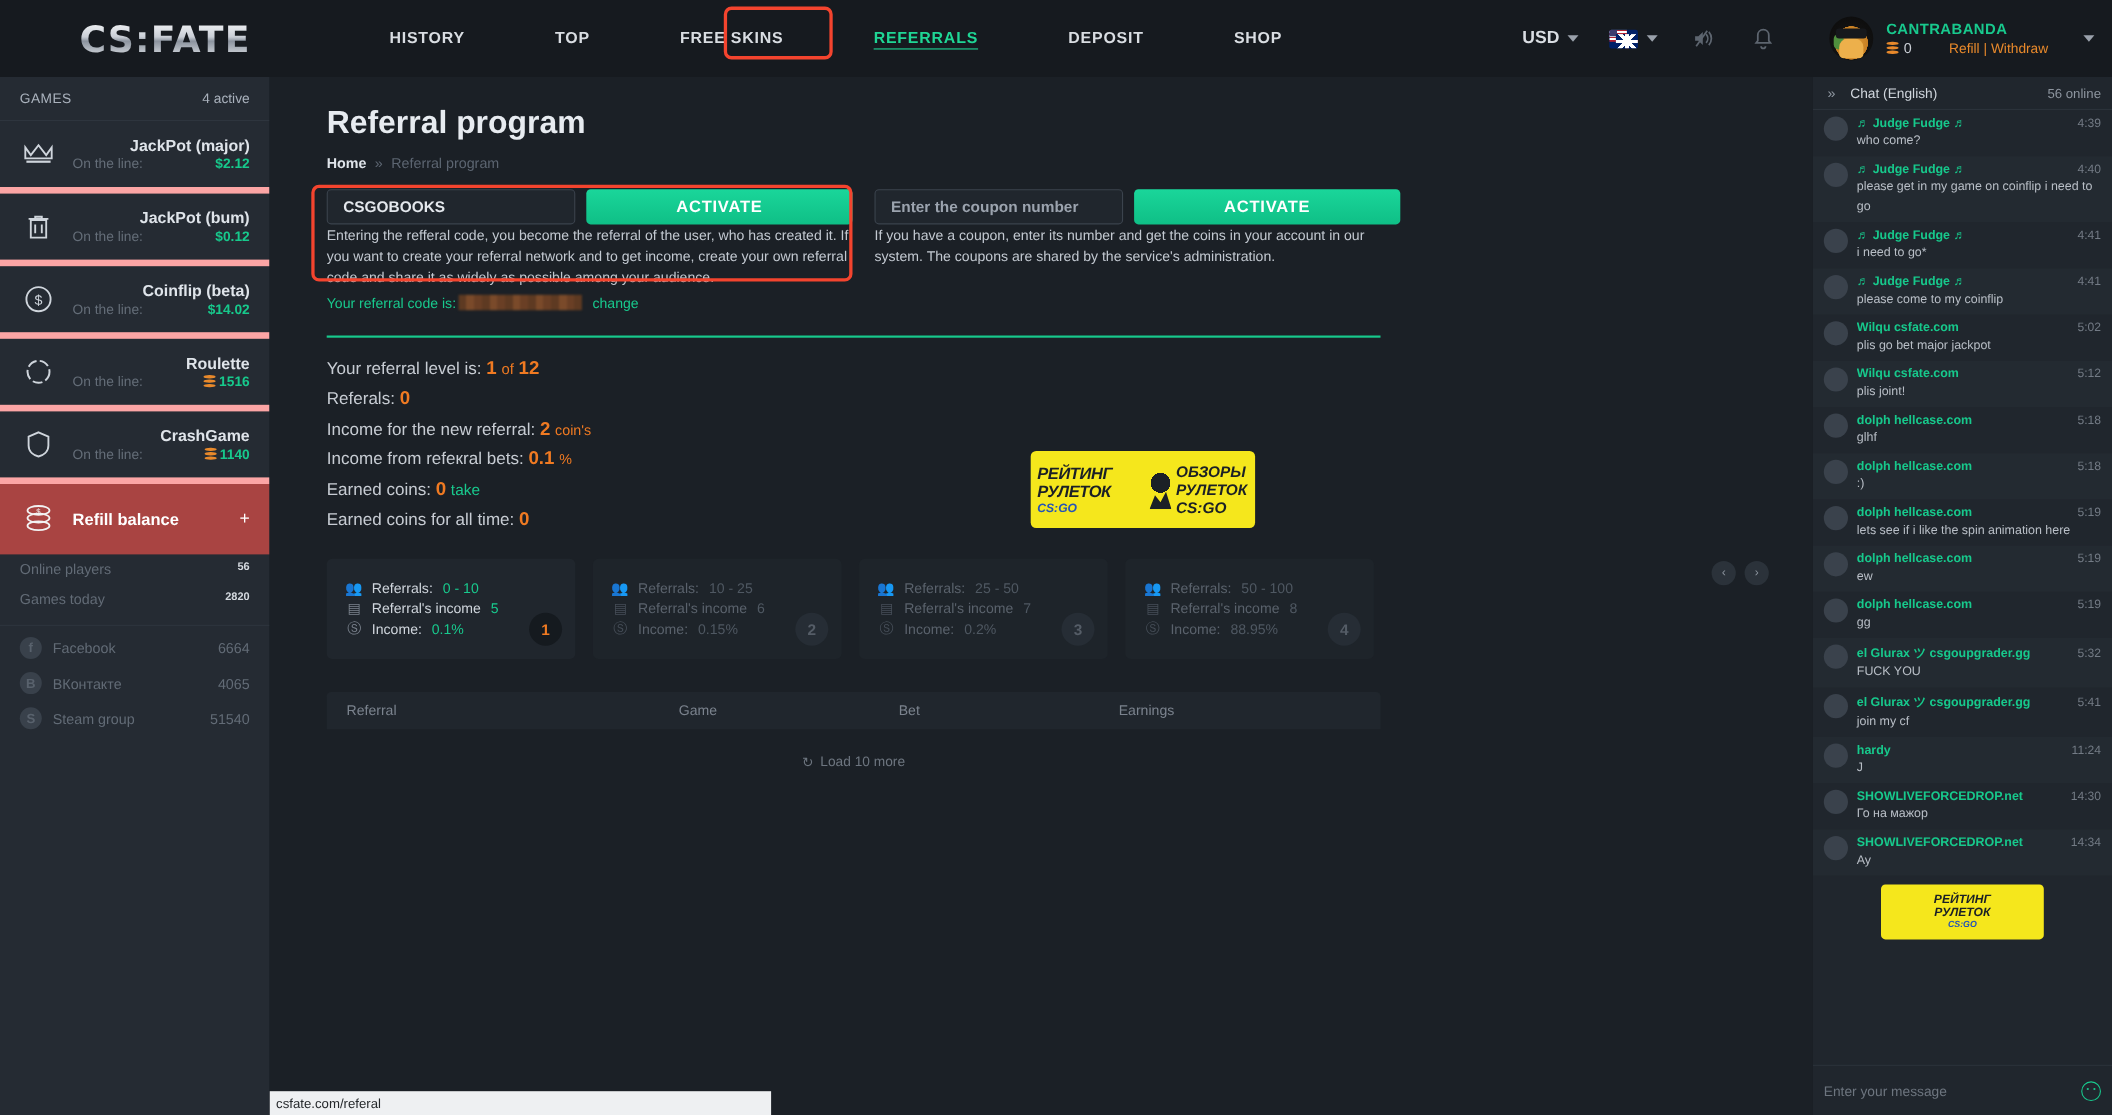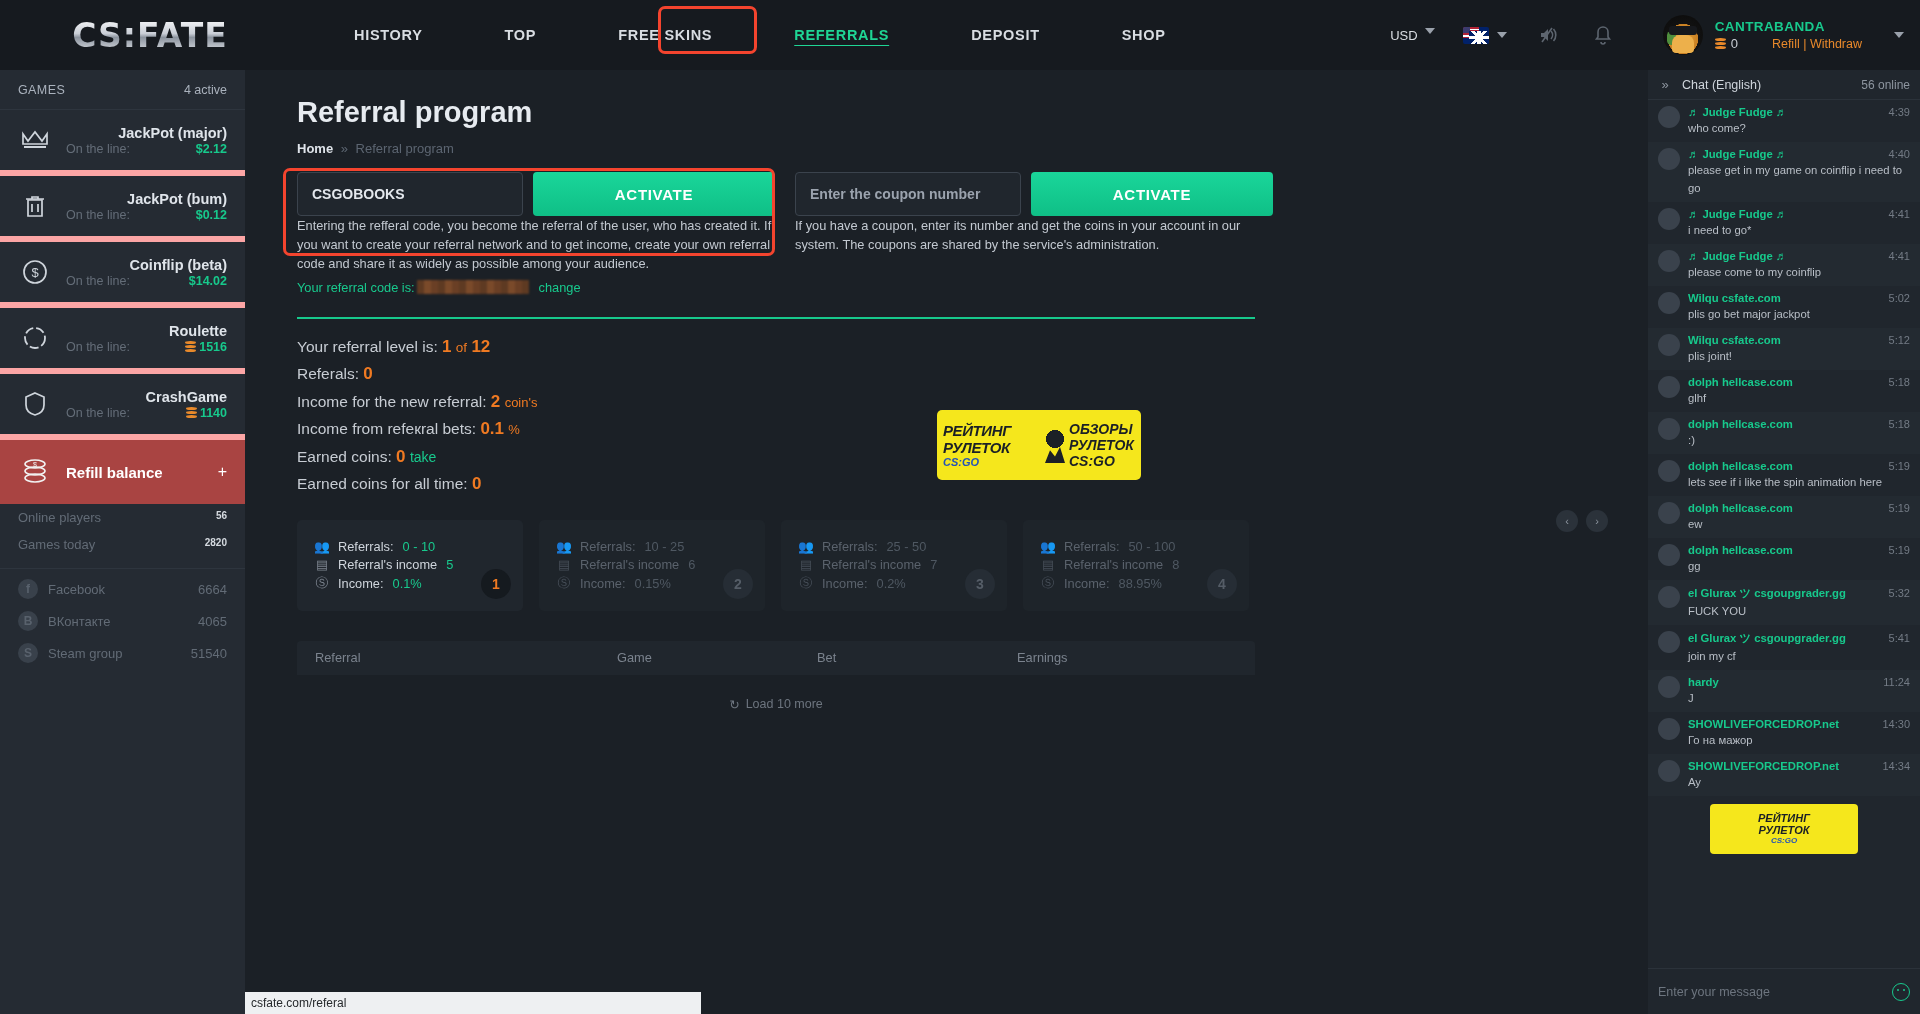--- a/index.html
+++ b/index.html
@@ -29,21 +29,21 @@
     padding: 10px 8px; cursor: pointer; white-space: nowrap;
   }
   .navitem.spacer1 { margin-left: 46px; }
   .navitem + .navitem { margin-left: 66px; }
   .navitem.active { color: #1fd695; text-decoration: underline; text-underline-offset: 5px; }
   .nav-highlight {
     position: absolute; left: 658px; top: 6px; width: 99px; height: 48px;
     border: 3px solid #f4442e; border-radius: 7px; pointer-events: none;
   }
   .topright { display: flex; align-items: center; gap: 0; padding-right: 0; }
-  .curr { color: #d9dde2; font-size: 13px; display: flex; align-items: flex-start; gap: 7px; cursor: pointer; }
+  .curr { color: #d9dde2; font-size: 16px; display: flex; align-items: center; gap: 7px; cursor: pointer; font-weight: bold; }
   .caret { width: 0; height: 0; border-left: 5px solid transparent; border-right: 5px solid transparent; border-top: 6px solid #9aa1ab; }
   .flagbox { display:flex; align-items:center; gap: 8px; margin-left: 28px; cursor: pointer;}
   .flag { width: 26px; height: 17px; border-radius: 2px; position: relative; overflow: hidden; background:#012169; display:block;}
   .flag .us { position:absolute; left:0; top:0; width:16px; height:11px;
     background: repeating-linear-gradient(180deg,#b22234 0 1.6px,#fff 1.6px 3.2px); }
   .flag .usblue { position:absolute; left:0; top:0; width:7px; height:6px; background:#3c3b6e; }
   .flag .uk { position:absolute; right:0; bottom:0; width:20px; height:13px; background:#012169; }
   .flag .uk::before { content:''; position:absolute; inset:0;
     background:
       linear-gradient(45deg,transparent 43%,#fff 43% 57%,transparent 57%),
@@ -116,21 +116,21 @@
   .main-inner { padding: 26px 40px 0 52px; }
   h1.title { color:#e7ebf0; font-size:29px; font-weight:bold; margin-bottom: 12px; }
   .crumb { font-size:13px; margin-bottom: 16px; }
   .crumb a { color:#dfe4ea; font-weight:bold; text-decoration:none; cursor:pointer;}
   .crumb .sep { color:#5c6571; margin:0 4px;}
   .crumb .cur { color:#5c6571; }
 
   .panels { display:flex; gap: 0; position:relative; }
   .panel { width: 478px; flex:0 0 478px; }
   .panel.right { margin-left: 20px; }
-  .row-form { display:flex; height: 44px; }
+  .row-form { display:flex; height: 32px; }
   .inp {
     flex: 0 0 224px; background:#20262d; border:1px solid #3b434d; border-radius:4px;
     color:#e4e8ed; font-size:14px; font-weight:bold; padding: 0 14px; outline:none;
     font-family:"Liberation Sans", sans-serif;
   }
   .inp::placeholder { color:#9ba3ae; font-weight:bold;}
   .btn-act {
     flex:1; margin-left: 10px; background: linear-gradient(180deg,#1ad69a 0%,#0fbf86 100%);
     color:#fff; font-size:15px; font-weight:bold; letter-spacing:.7px; border:none; border-radius:4px; cursor:pointer;
     font-family:"Liberation Sans", sans-serif;

